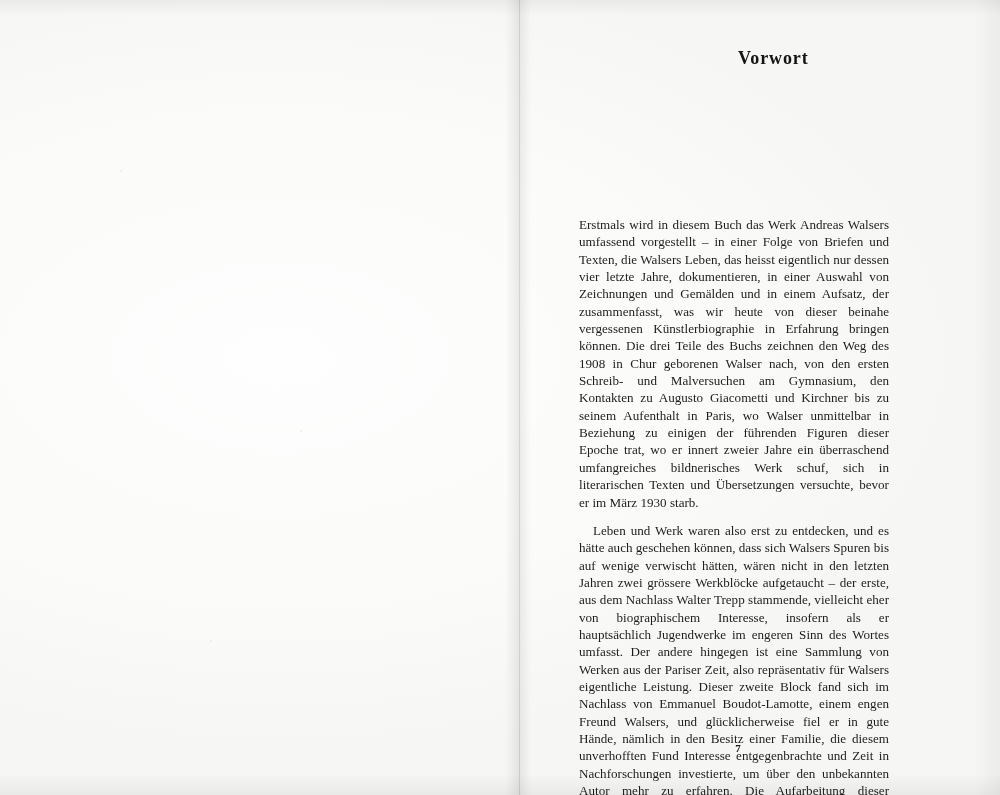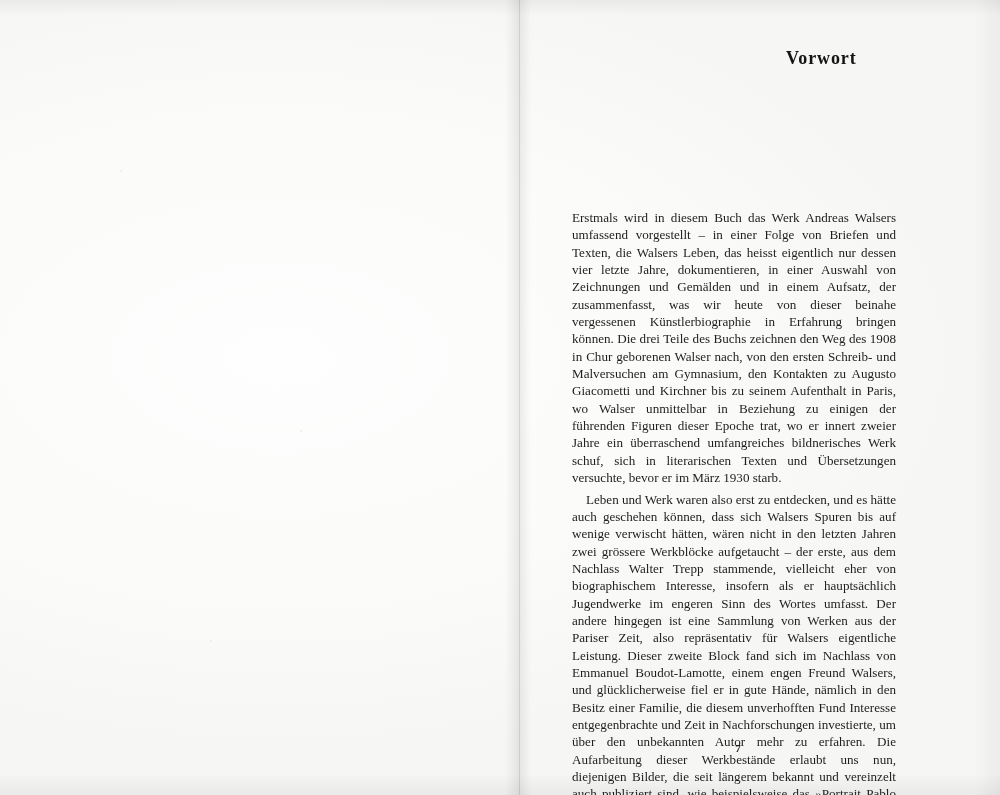--- a/index.html
+++ b/index.html
@@ -70,37 +70,36 @@
 
   .chapter-title {
     position: absolute;
     left: 218px;
     top: 36px;
     font-family: "Liberation Serif", serif;
     font-weight: bold;
     font-size: 18px;
     letter-spacing: 0.9px;
     color: #141414;
-    margin-left: 48px;
   }
 
   .body-text {
     position: absolute;
     left: 48px;
     top: 205px;
     width: 332px;
     font-size: 13.1px;
     line-height: 17.35px;
     text-align: justify;
     text-justify: inter-word;
     color: #1d1d1d;
     -webkit-font-smoothing: antialiased;
   }
   .body-text p {
-    margin: 4px;
+    margin: 11px;
   }
   .body-text p + p {
     text-indent: 14px;
   }
 
   .folio {
     position: absolute;
     left: 0;
     top: 742px;
     width: 480px;

